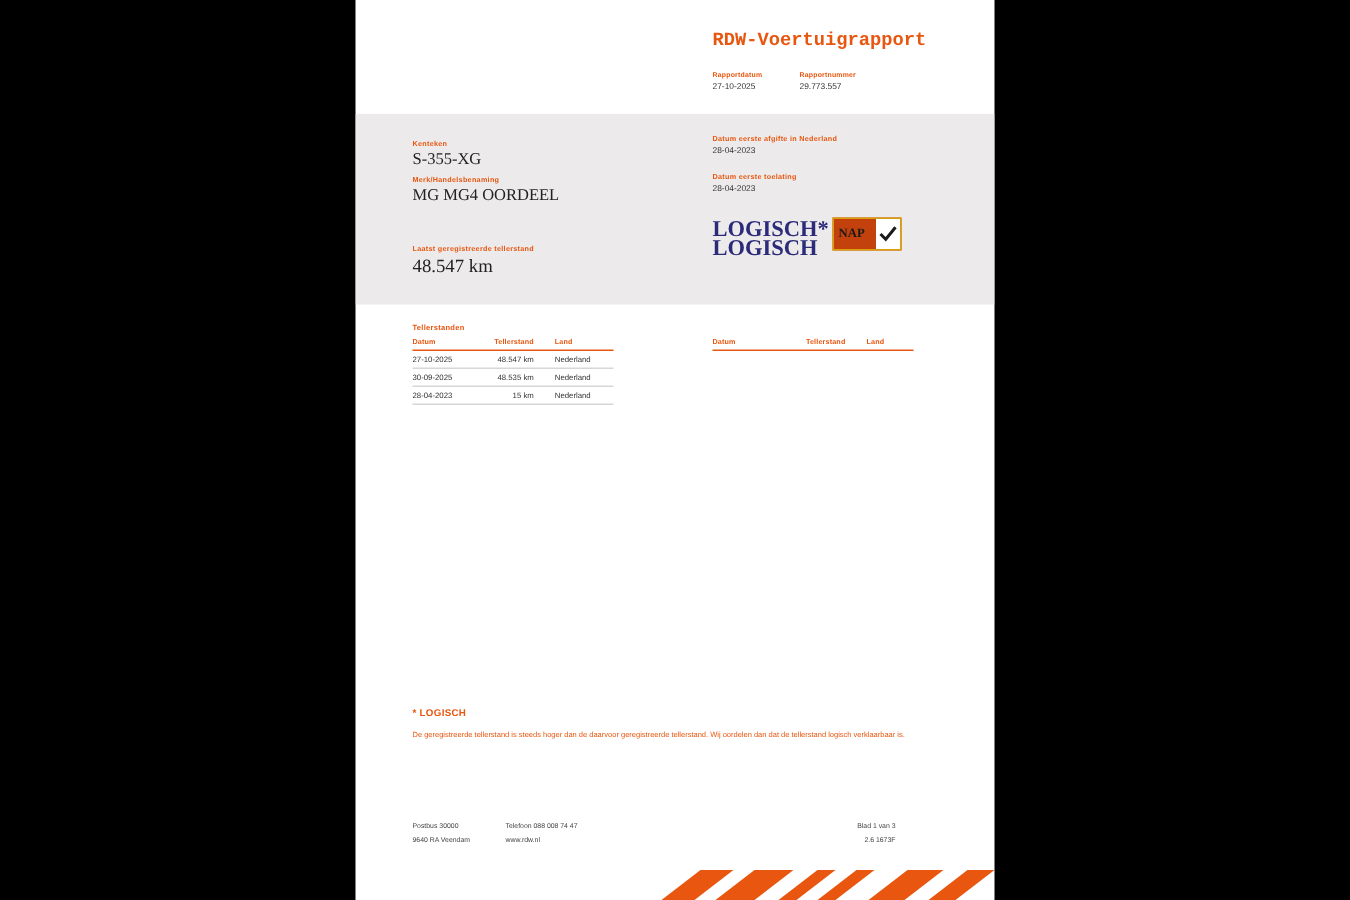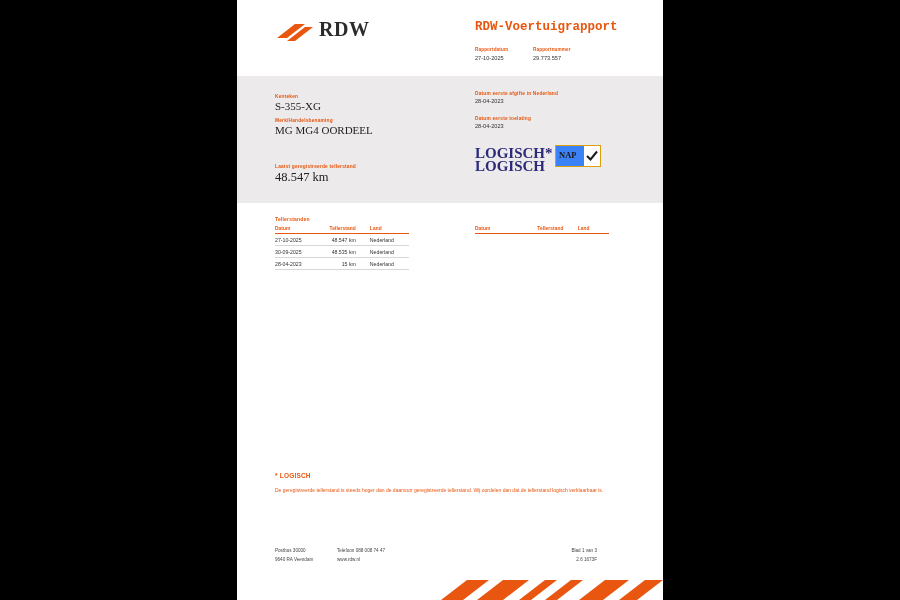--- a/index.html
+++ b/index.html
@@ -127,21 +127,21 @@
     color: #2b2b7a;
     line-height: 13px;
     font-family: "Liberation Serif", serif;
   }
   .nap-badge {
     position: absolute;
     left: 318px;
     top: 145px;
     width: 44px;
     height: 20px;
-    background: #3b82f6;
+    background: #c2410c;
     border: 1px solid #d99f0d;
   }
   .nap-badge .nap-text {
     position: absolute;
     left: 3px;
     top: 4px;
     font-size: 8.5px;
     font-weight: bold;
     color: #1a1a1a;
     font-family: "Liberation Serif", serif;
@@ -238,29 +238,20 @@
     height: 26px;
     overflow: hidden;
   }
   .stripes svg { position: absolute; right: 0; bottom: 0; }
 </style>
 </head>
 <body>
 
 <div class="page">
 
-  <div class="logo-wrap">
-    <div class="logo-mark">
-      <svg width="40" height="22" viewBox="0 0 40 22">
-        <path d="M2 16 L20 2 L30 2 L12 16 Z" fill="#e8560f"></path>
-        <path d="M12 19 L30 5 L38 5 L20 19 Z" fill="#e8560f"></path>
-      </svg>
-    </div>
-    <div class="logo-text">RDW</div>
-  </div>
 
   <div class="report-title">RDW-Voertuigrapport</div>
 
   <div class="meta-row">
     <div class="meta-col c1">
       <div class="meta-label">Rapportdatum</div>
       <div class="meta-value">27-10-2025</div>
     </div><div class="meta-col c2">
       <div class="meta-label">Rapportnummer</div>
       <div class="meta-value">29.773.557</div>

